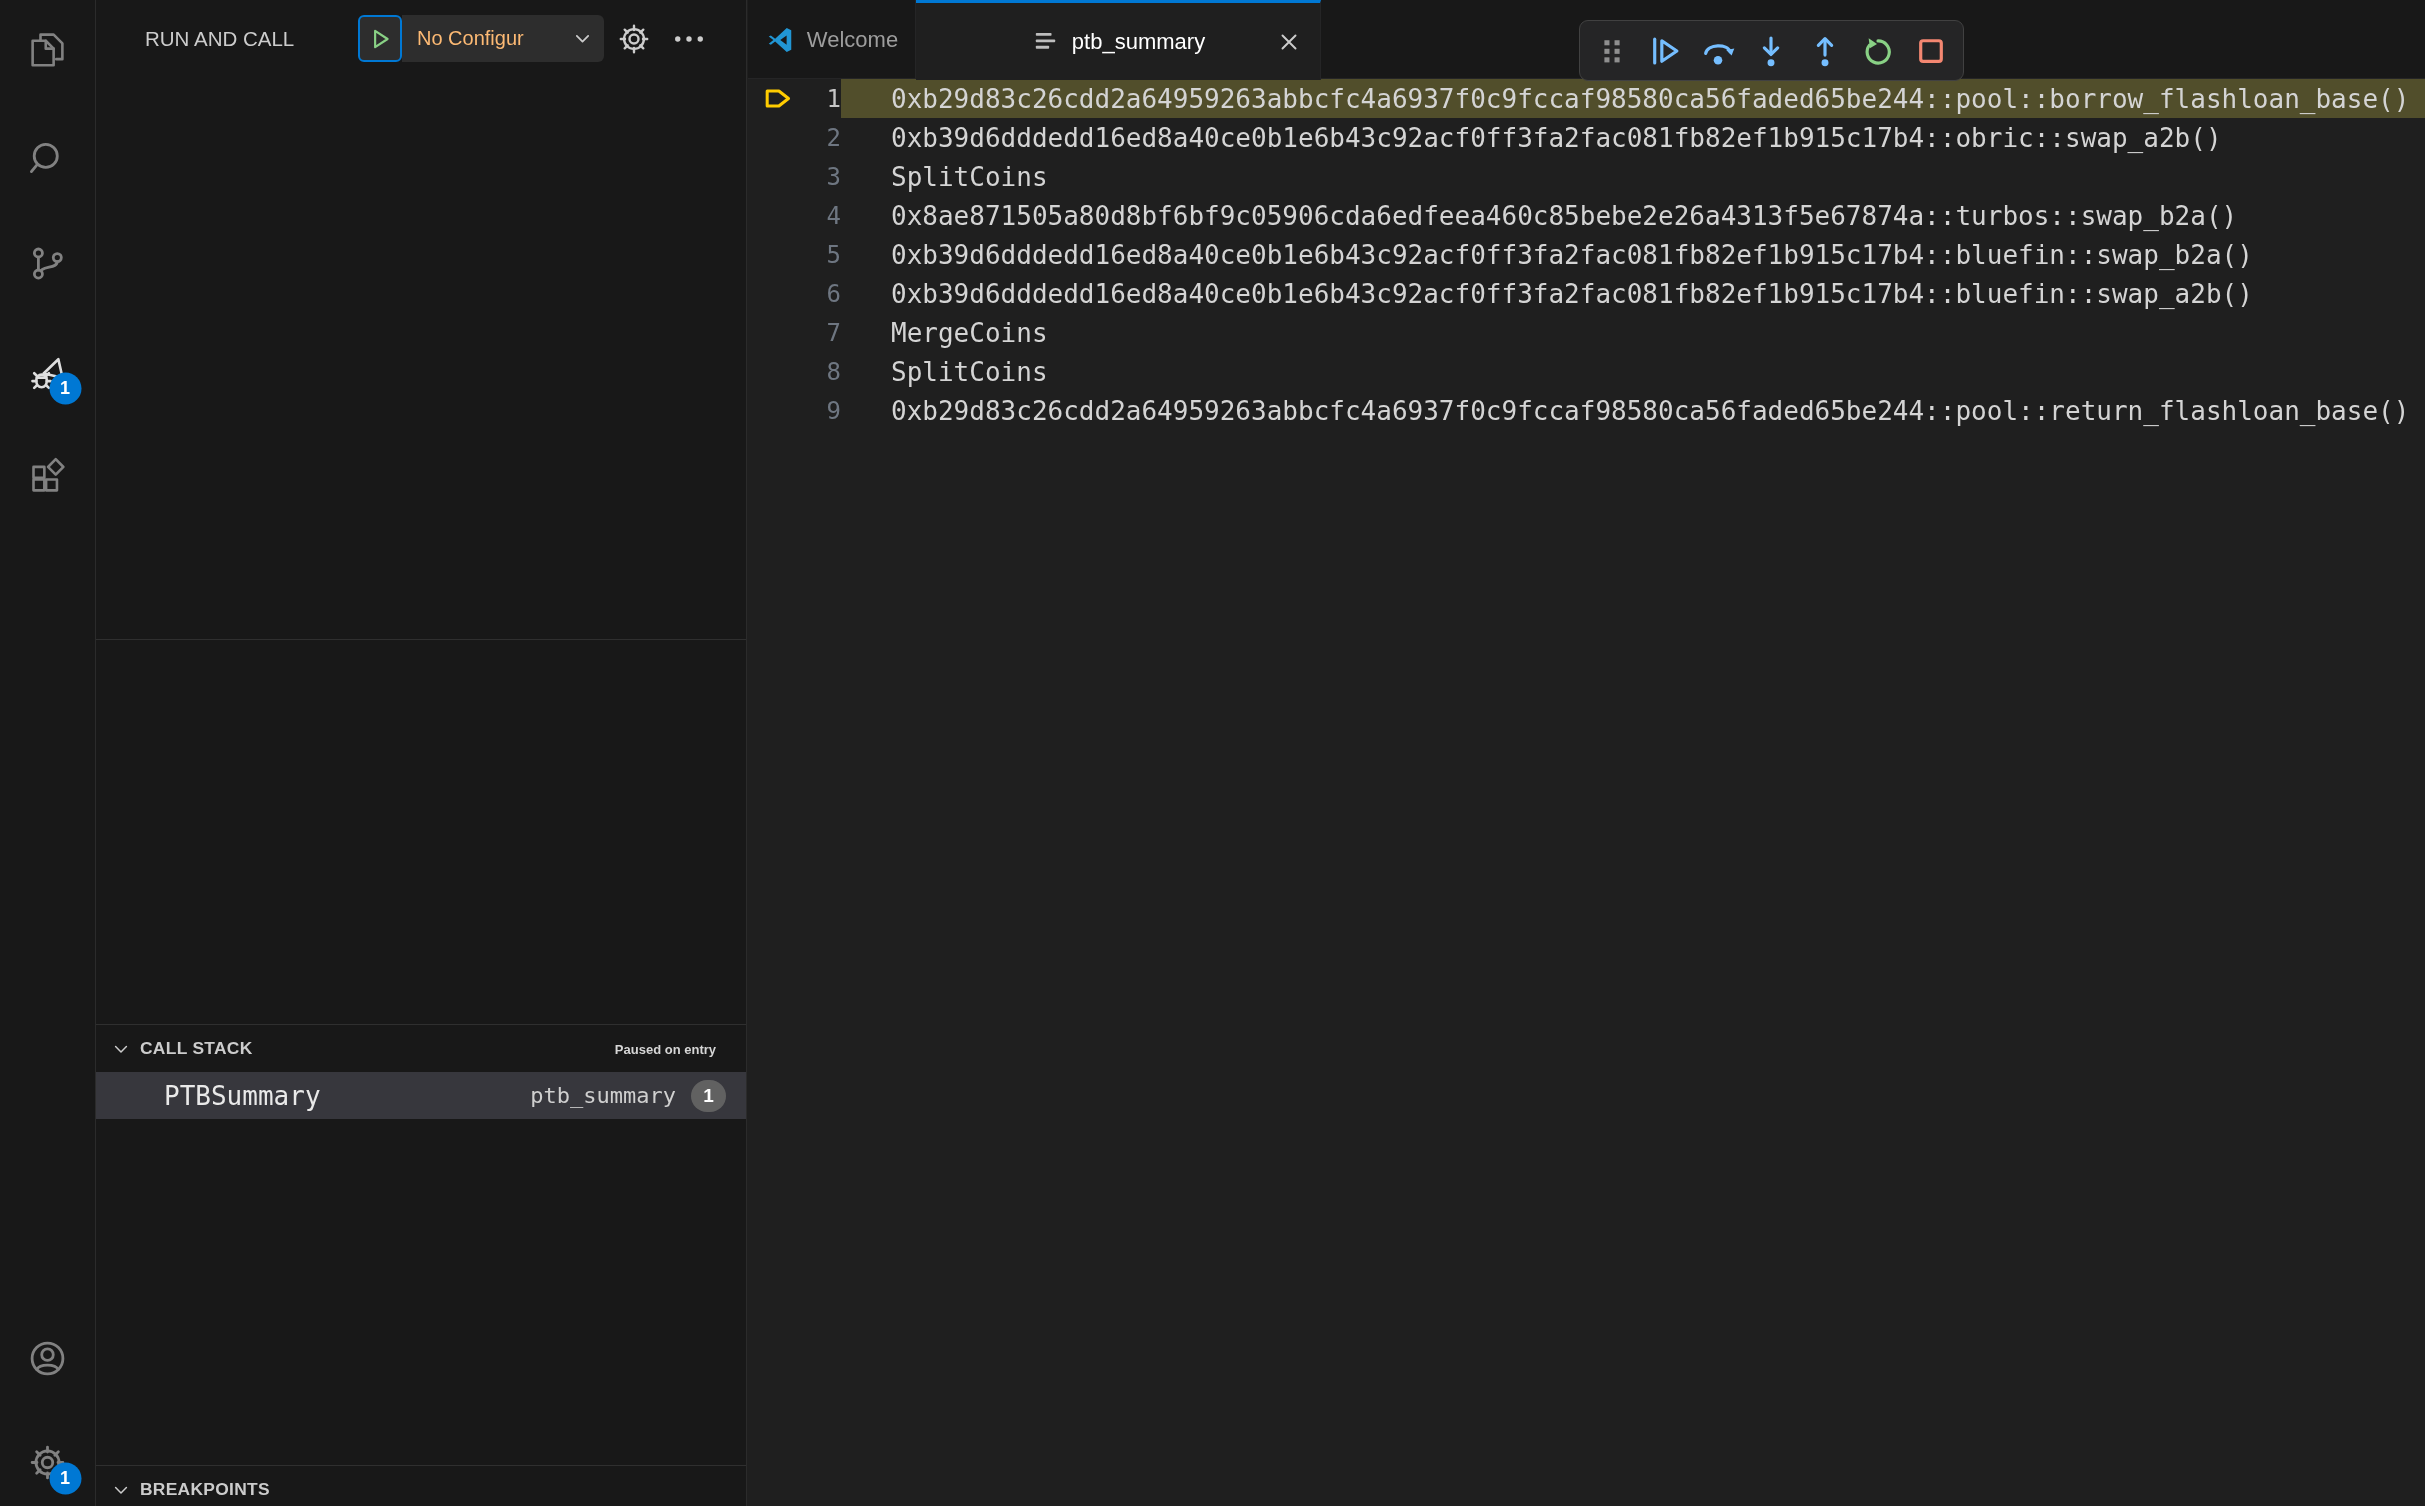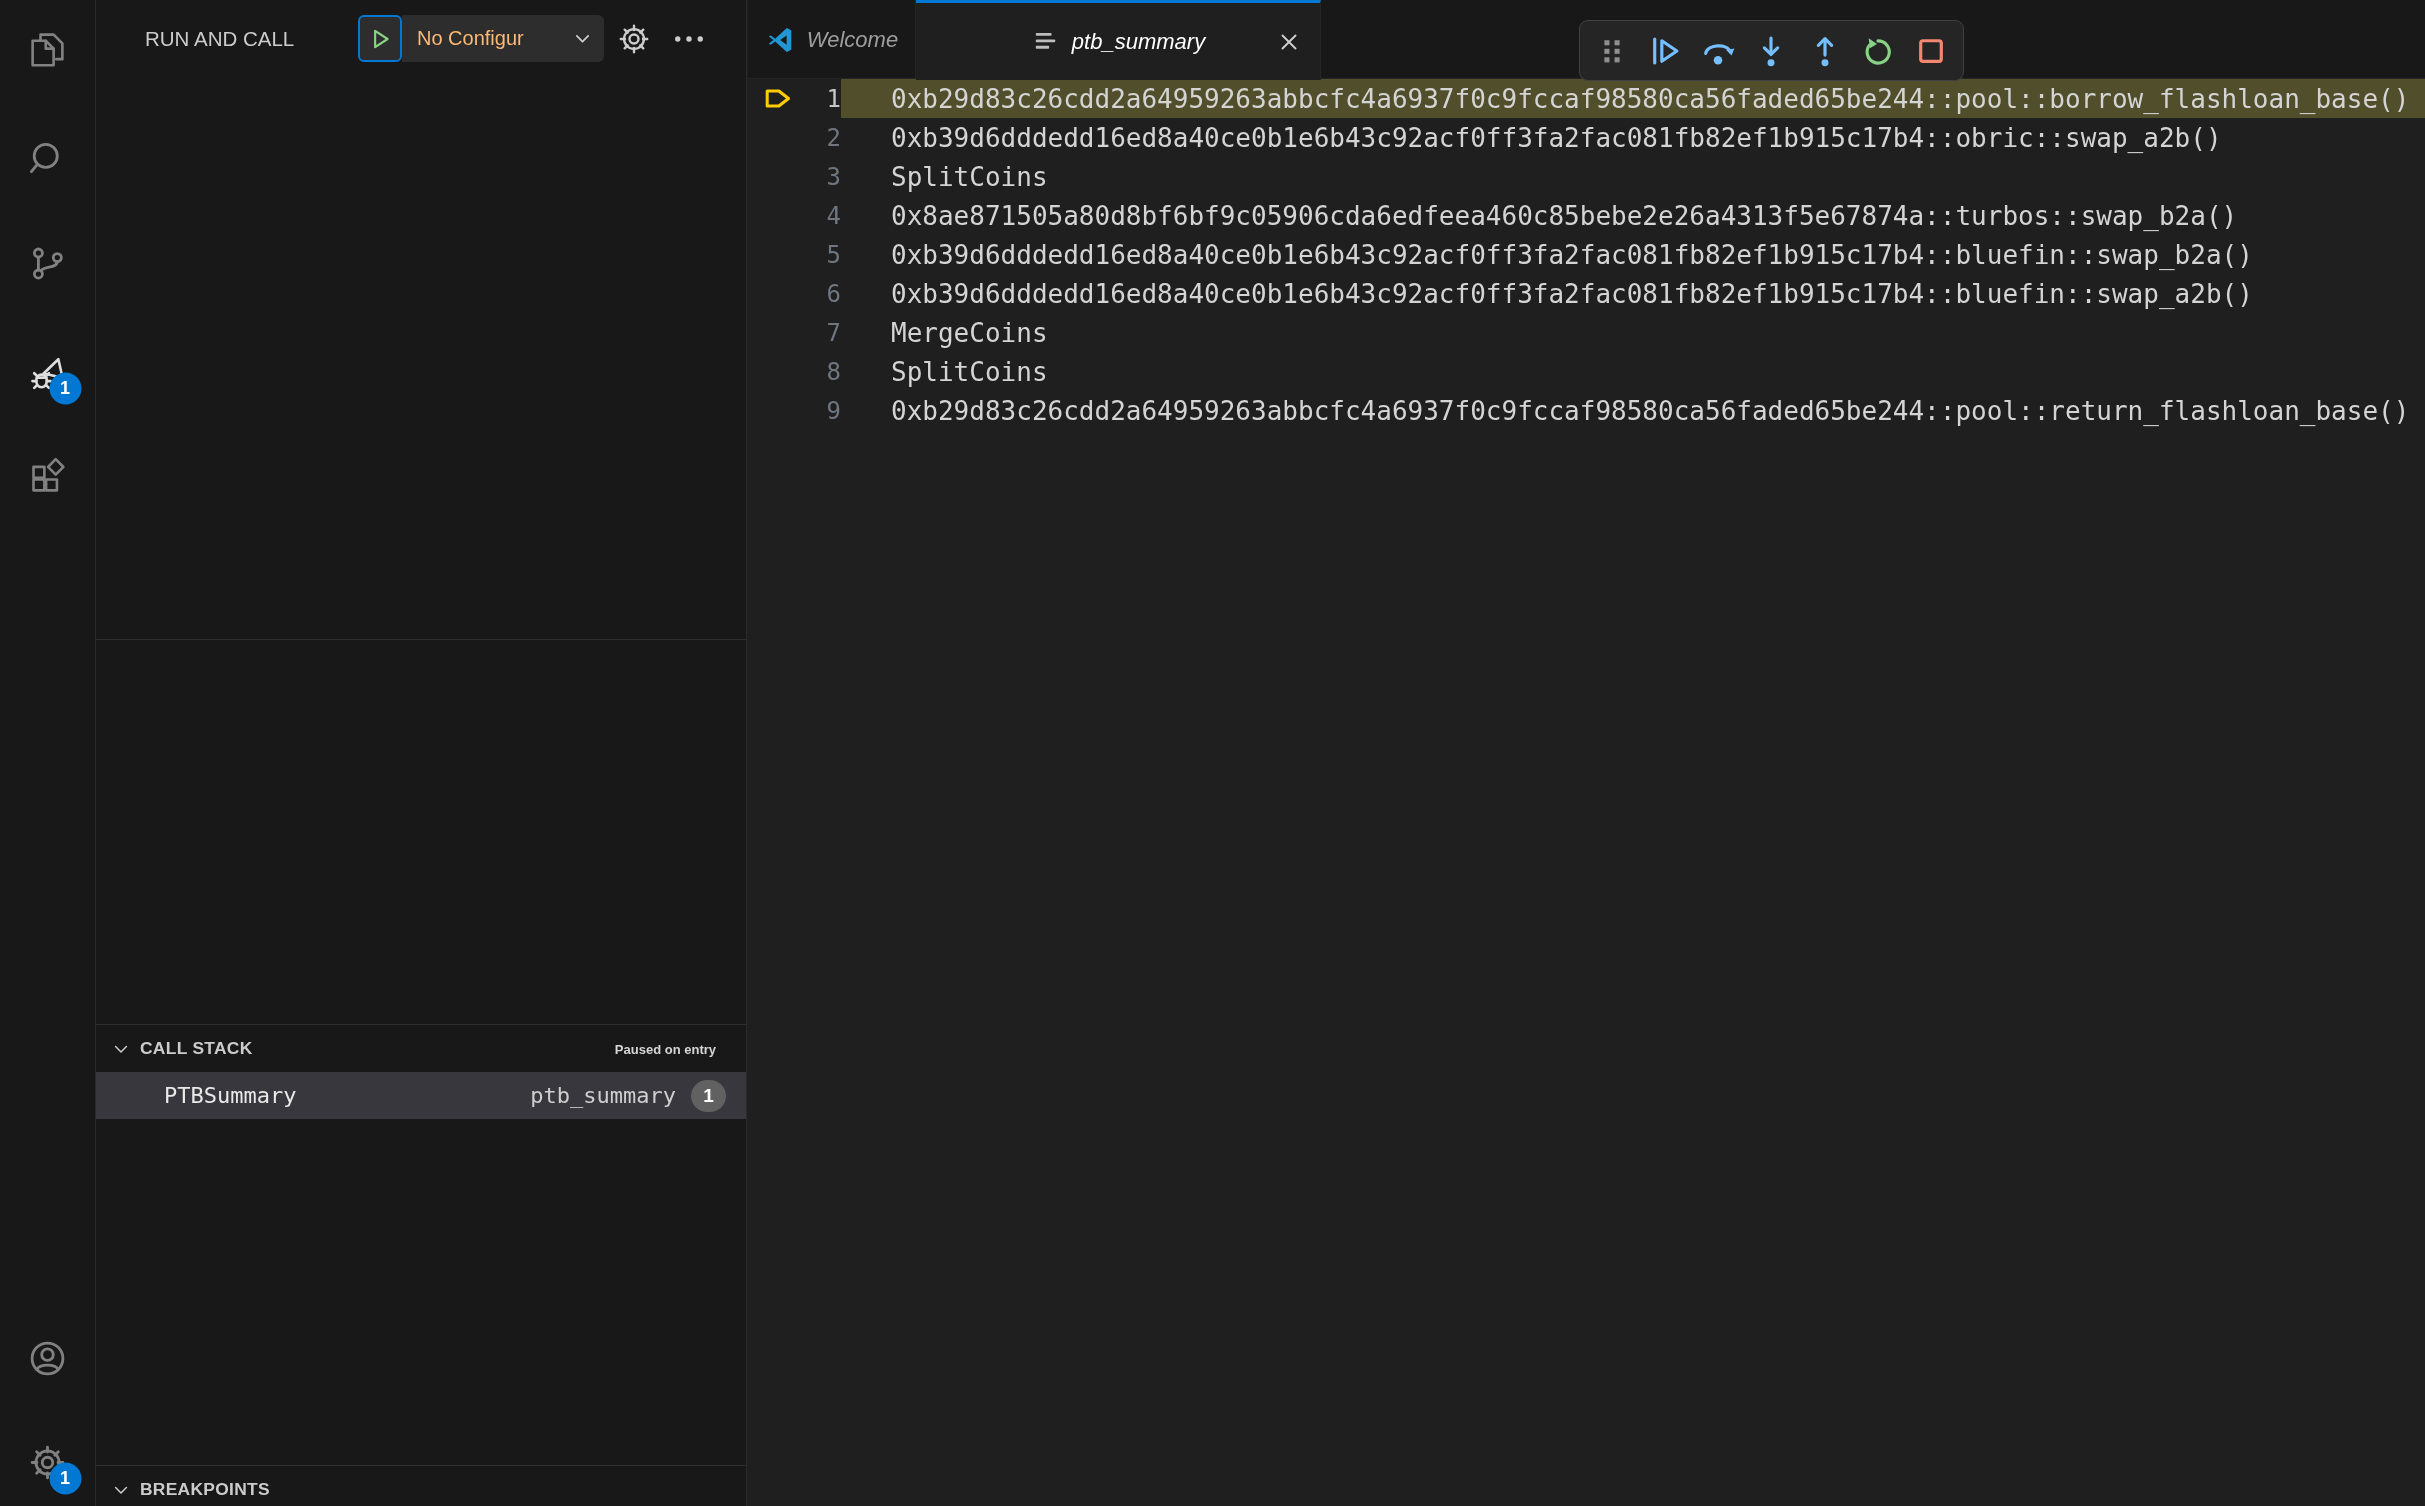--- a/index.html
+++ b/index.html
@@ -73,34 +73,34 @@
   .paused {
     position: absolute; right: 30px; top: 50%; transform: translateY(-50%);
     font-size: 13px; font-weight: 700; color: #d6d6d6; letter-spacing: 0;
   }
   .frame-row {
     position: absolute; left: 0; right: 0; top: 1072px; height: 47px;
     background: #37373d; display: flex; align-items: center;
     padding: 0 20px 0 68px; cursor: pointer;
     font-family: "DejaVu Sans Mono", monospace;
   }
-  .frame-name { font-size: 22px; color: #e9e9e9; flex: 1; }
+  .frame-name { font-size: 26px; color: #e9e9e9; flex: 1; }
   .frame-file { font-size: 22px; color: #cfcfcf; margin-right: 15px; }
   .frame-badge {
     min-width: 35px; height: 32px; padding: 0 7.6px; border-radius: 16.7px;
     background: #616161; color: #ffffff; font-size: 19px; font-weight: 600;
     font-family: "Liberation Sans", sans-serif;
     display: flex; align-items: center; justify-content: center;
   }
 
   
   .editor-region { position: absolute; left: 748px; top: 0; right: 0; height: 100%; background: #1f1f1f; }
   .tab-bar {
     position: absolute; left: 0; right: 0; top: 0; height: 79px;
-    background: #181818; border-bottom: 0.8px solid #252526; display: flex; font-style: italic;
+    background: #181818; border-bottom: 0.8px solid #252526; display: flex;
   }
   .tab {
     height: 79px; display: flex; align-items: center; justify-content: center;
     gap: 12px; font-size: 22px; cursor: pointer; position: relative; flex: none;
   }
   .tab.inactive { width: 168px; color: #9d9d9d; border-right: 0.8px solid #252526; }
   .tab.active {
     width: 405px; height: 80px; z-index: 2;
     background: #1f1f1f; color: #ffffff;
     border-top: 3px solid #0078d4; border-right: 0.8px solid #252526;

